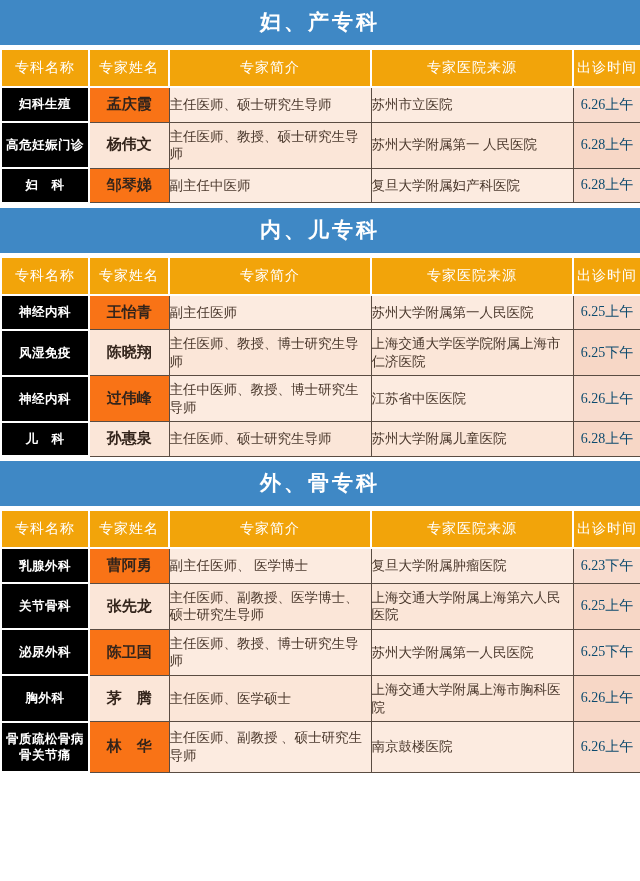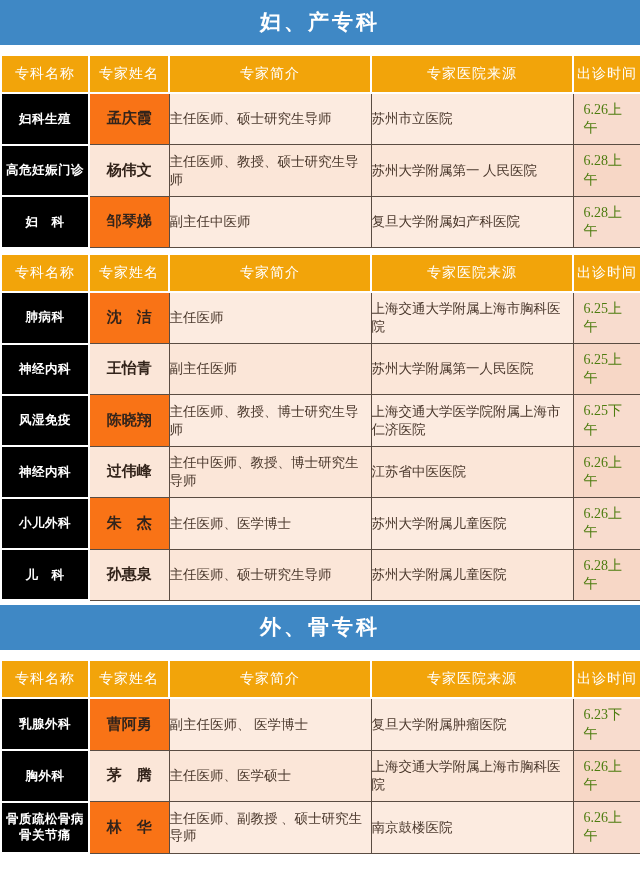--- a/index.html
+++ b/index.html
@@ -11,21 +11,21 @@
   .page{width:640px;}
   .section{margin:0 0 4px 0;}
   .banner{
     background:#3f88c5;
     color:#ffffff;
     font-weight:bold;
     font-size:21px;
     letter-spacing:3px;
     text-align:center;
     padding:8px 0 9px 0;
-    margin-bottom:9px;
+    margin-bottom:3px;
   }
   table{
     width:100%;
     border-collapse:collapse;
     table-layout:fixed;
   }
   col.c-dept{width:88px;}
   col.c-name{width:80px;}
   col.c-intro{width:202px;}
   col.c-hosp{width:202px;}
@@ -70,23 +70,24 @@
     font-family:"Liberation Serif", serif;
     background:#fcebe0;
     border:1px solid #5a4c42;
     padding:5px 0;
     text-align:left;
   }
   td.time{
     font-family:"Liberation Serif", serif;
     background:#f8dcce;
     border:1px solid #5a4c42;
+    text-align:center;
     font-size:14px;
-    color:#4d7c0f;
-    padding:7px 10px;
+    color:#0c4a6e;
+    padding:7px 1px;
   }
   tr:nth-child(even) td.name,
   tr:nth-child(even) td.intro,
   tr:nth-child(even) td.hosp{background:#fbe6d8;}
   tr:nth-child(even) td.time{background:#f7d7c6;}
 </style>
 </head>
 <body>
 
 <div class="page">
@@ -133,46 +134,40 @@
             <td class="name">邹琴娣</td>
             <td class="intro">副主任中医师</td>
             <td class="hosp">复旦大学附属妇产科医院</td>
             <td class="time">6.28上午</td>
           </tr>
         </tbody>
     </table>
   </div>
 
   <div class="section">
+    <div class="banner">内、儿专科</div>
     <table>
       <colgroup>
           <col class="c-dept">
           <col class="c-name">
           <col class="c-intro">
           <col class="c-hosp">
           <col class="c-time">
         </colgroup>
       <thead>
         <tr>
           <th>专科名称</th>
           <th>专家姓名</th>
           <th>专家简介</th>
           <th>专家医院来源</th>
           <th>出诊时间</th>
         </tr>
       </thead>
       <tbody>
 
-          <tr>
-            <td class="dept">肺病科</td>
-            <td class="name">沈　洁</td>
-            <td class="intro">主任医师</td>
-            <td class="hosp">上海交通大学附属上海市胸科医院</td>
-            <td class="time">6.25上午</td>
-          </tr>
 
           <tr>
             <td class="dept">神经内科</td>
             <td class="name">王怡青</td>
             <td class="intro">副主任医师</td>
             <td class="hosp">苏州大学附属第一人民医院</td>
             <td class="time">6.25上午</td>
           </tr>
 
           <tr>
@@ -184,27 +179,20 @@
           </tr>
 
           <tr>
             <td class="dept">神经内科</td>
             <td class="name">过伟峰</td>
             <td class="intro">主任中医师、教授、博士研究生导师</td>
             <td class="hosp">江苏省中医医院</td>
             <td class="time">6.26上午</td>
           </tr>
 
-          <tr>
-            <td class="dept">小儿外科</td>
-            <td class="name">朱　杰</td>
-            <td class="intro">主任医师、医学博士</td>
-            <td class="hosp">苏州大学附属儿童医院</td>
-            <td class="time">6.26上午</td>
-          </tr>
 
 
           <tr>
             <td class="dept">儿　科</td>
             <td class="name">孙惠泉</td>
             <td class="intro">主任医师、硕士研究生导师</td>
             <td class="hosp">苏州大学附属儿童医院</td>
             <td class="time">6.28上午</td>
           </tr>
         </tbody>
@@ -233,21 +221,35 @@
       <tbody>
 
           <tr>
             <td class="dept">乳腺外科</td>
             <td class="name">曹阿勇</td>
             <td class="intro">副主任医师、 医学博士</td>
             <td class="hosp">复旦大学附属肿瘤医院</td>
             <td class="time">6.23下午</td>
           </tr>
 
-
+          <tr>
+            <td class="dept">关节骨科</td>
+            <td class="name">张先龙</td>
+            <td class="intro">主任医师、副教授、医学博士、硕士研究生导师</td>
+            <td class="hosp">上海交通大学附属上海第六人民医院</td>
+            <td class="time">6.25上午</td>
+          </tr>
+
+          <tr>
+            <td class="dept">泌尿外科</td>
+            <td class="name">陈卫国</td>
+            <td class="intro">主任医师、教授、博士研究生导师</td>
+            <td class="hosp">苏州大学附属第一人民医院</td>
+            <td class="time">6.25下午</td>
+          </tr>
 
           <tr>
             <td class="dept">胸外科</td>
             <td class="name">茅　腾</td>
             <td class="intro">主任医师、医学硕士</td>
             <td class="hosp">上海交通大学附属上海市胸科医院</td>
             <td class="time">6.26上午</td>
           </tr>
 
           <tr>

